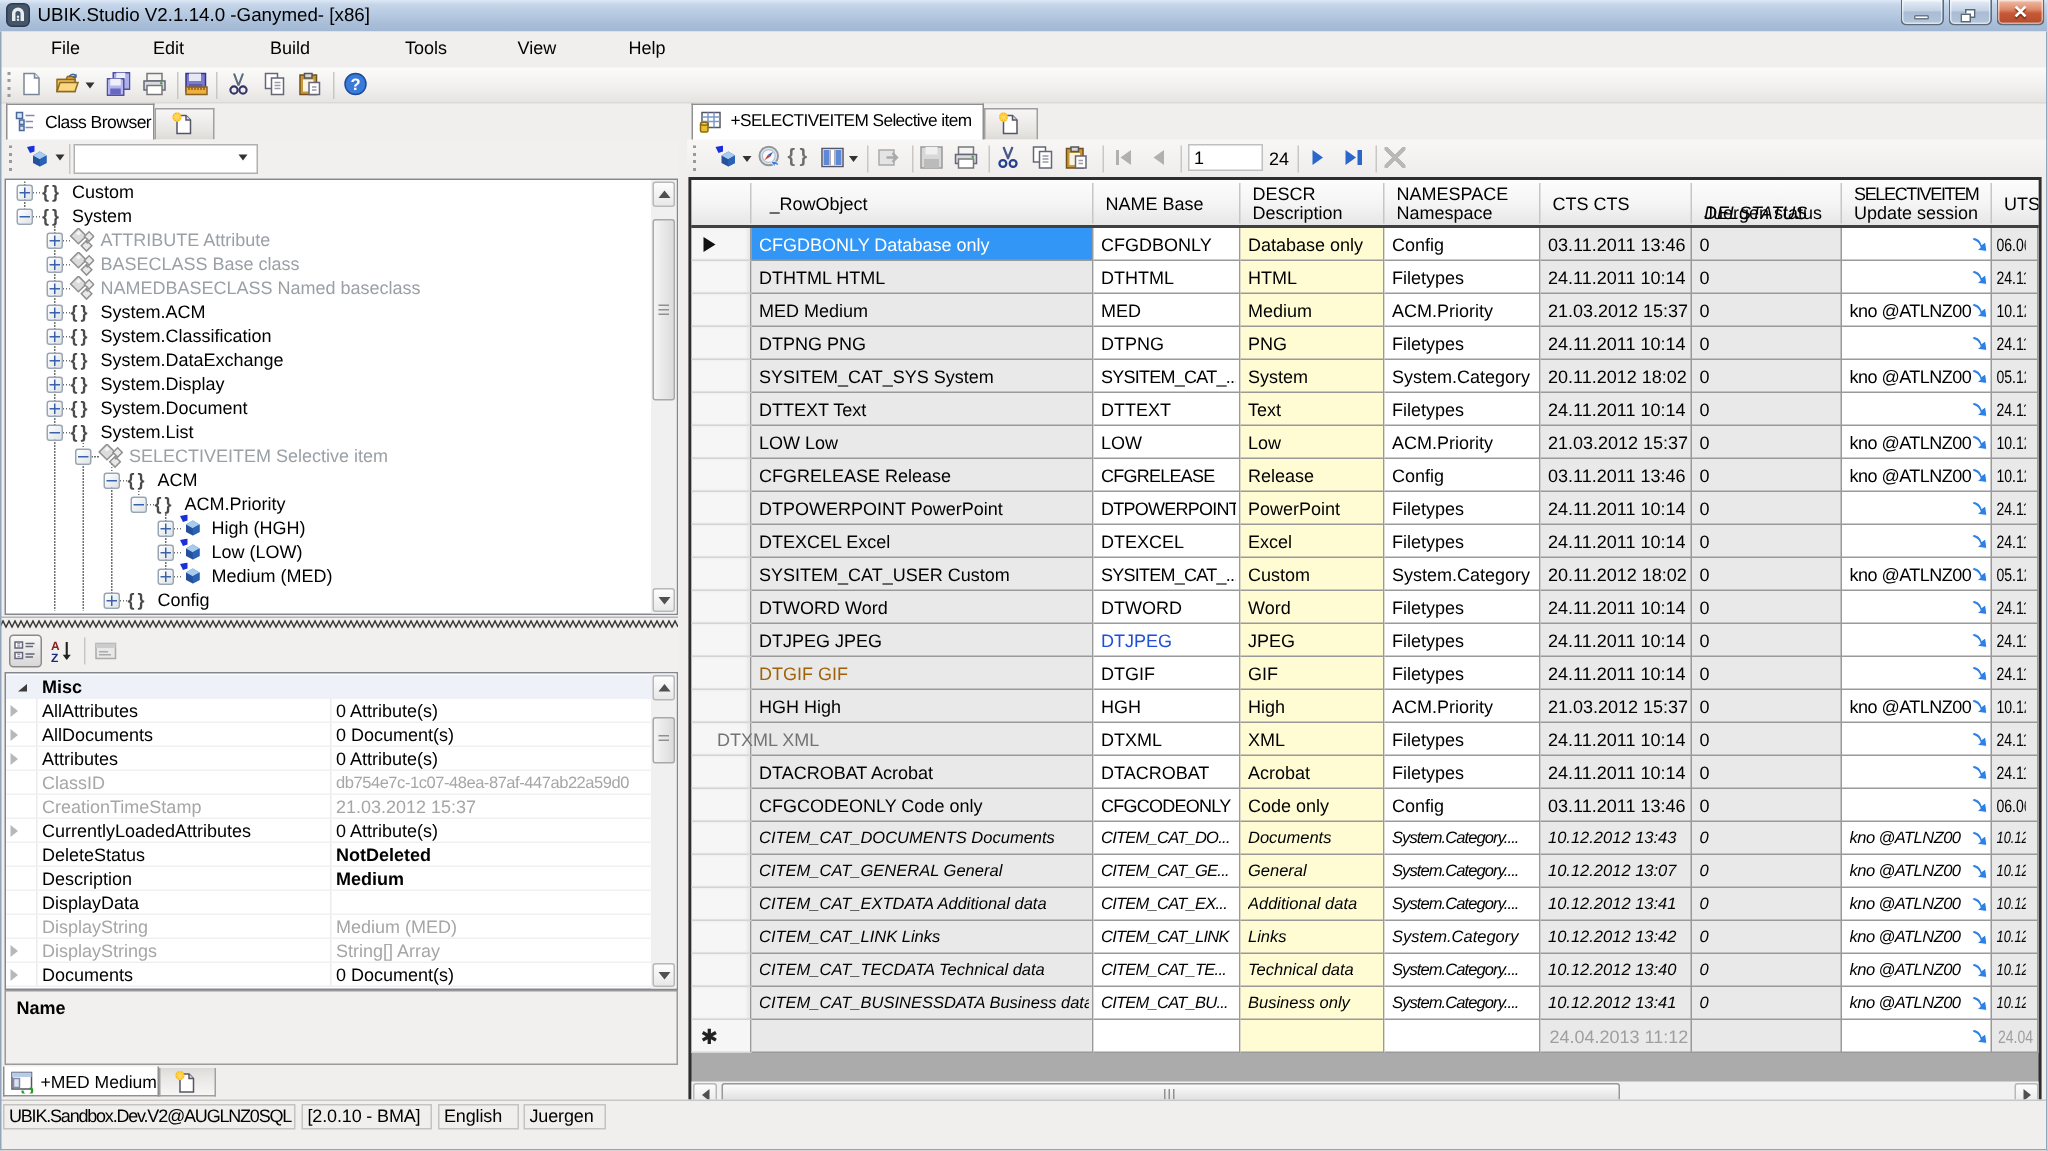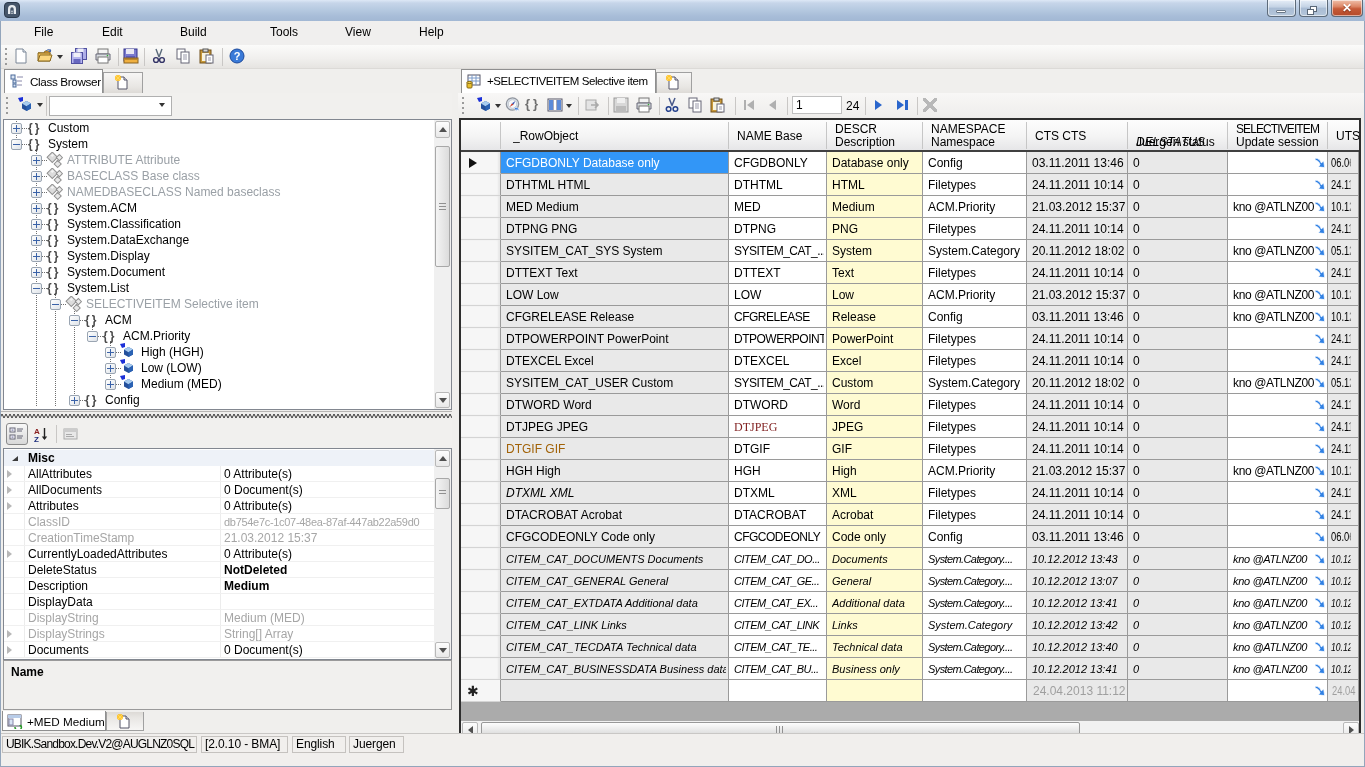--- a/index.html
+++ b/index.html
@@ -9,20 +9,21 @@
 <div id="win">
 <div style="position:absolute;left:0px;top:0px;width:1365px;height:21px;background:linear-gradient(180deg,#dde8f6 0,#c6d5e9 3px,#b5c9e0 10px,#a8bdd8 16px,#a2b8d4 21px);"></div>
 <div style="position:absolute;left:4px;top:2px;width:16px;height:16px;">
       <svg width="16" height="16" viewBox="0 0 16 16" style="">
         <rect x="0.5" y="0.5" width="15" height="15" rx="3.5" fill="#46566a" stroke="#2c3a4c"></rect>
         <path d="M4 12V7a4 4 0 0 1 8 0v5h-2.3V7a1.7 1.7 0 0 0-3.4 0v5z" fill="#e8ecf0"></path>
         <circle cx="8" cy="9.2" r="0.8" fill="#e8ecf0"></circle>
         <circle cx="8" cy="11.2" r="0.8" fill="#e8ecf0"></circle>
       </svg>
     </div>
+<div class="tl" style="position:absolute;left:25px;top:3px;width:600px;height:16px;font-size:12.5px;">UBIK.Studio V2.1.14.0 -Ganymed- [x86]</div>
 <div style="position:absolute;left:1267px;top:0px;width:29px;height:17px;border:1px solid #5d6b7a;box-shadow:inset 0 0 0 1px rgba(255,255,255,.55);border-top:none;border-radius:0 0 4px 4px;background:linear-gradient(180deg,#e6eef8 0,#c3d2e4 45%,#a9bcd4 50%,#b4c6da 100%);"></div>
 <div style="position:absolute;left:1276px;top:10px;width:10px;height:3px;background:#fdfdfd;border:1px solid #6a7888;border-radius:1px;"></div>
 <div style="position:absolute;left:1299px;top:0px;width:29px;height:17px;border:1px solid #5d6b7a;box-shadow:inset 0 0 0 1px rgba(255,255,255,.55);border-top:none;border-radius:0 0 4px 4px;background:linear-gradient(180deg,#e6eef8 0,#c3d2e4 45%,#a9bcd4 50%,#b4c6da 100%);"></div>
 <div style="position:absolute;left:1310px;top:6px;width:7px;height:6px;background:#fdfdfd;border:1px solid #5a6878;"></div>
 <div style="position:absolute;left:1307px;top:9px;width:7px;height:6px;background:#fdfdfd;border:1px solid #5a6878;"></div>
 <div style="position:absolute;left:1331px;top:0px;width:32px;height:17px;border:1px solid #5d6b7a;box-shadow:inset 0 0 0 1px rgba(255,255,255,.55);border-top:none;border-radius:0 0 4px 4px;background:linear-gradient(180deg,#f0c0ab 0,#dd8868 40%,#c55a38 55%,#b44a2a 100%);color:#fff;font-weight:bold;font-size:12px;text-align:center;line-height:16px;text-shadow:0 1px 1px #7a2a12;">✕</div>
 <div style="position:absolute;left:0px;top:21px;width:1365px;height:24px;background:#f0efee;"></div>
 <div class="tl" style="position:absolute;left:34px;top:25px;height:16px;">File</div>
 <div class="tl" style="position:absolute;left:102px;top:25px;height:16px;">Edit</div>
 <div class="tl" style="position:absolute;left:180px;top:25px;height:16px;">Build</div>
@@ -807,21 +808,21 @@
       <svg width="11" height="11" viewBox="0 0 11 11" style="">
         <path d="M1.3 1.1 C4.6 1.5 6.5 3.2 7.2 5.9 L9.7 4.1 L10.6 10.6 L4.1 9.8 L6.1 7.9 C5.4 5.4 4.2 3.8 1.1 3.1 Z" fill="#2f80e4" stroke="#ffffff" stroke-width="0.7"></path>
       </svg>
     </div>
 <div style="position:absolute;left:1328px;top:394px;width:31px;height:22px;background:#e9e9e9;border-right:1px solid #9a9a9a;border-bottom:1px solid #9a9a9a;overflow:hidden;"></div>
 <div class="tl" style="position:absolute;left:1331px;top:398px;width:25px;height:14px;color:#000;overflow:hidden;line-height:14px;transform:scaleX(0.78);transform-origin:0 50%;">24.11</div>
 <div style="position:absolute;left:461px;top:416px;width:40px;height:22px;background:#f6f6f6;border-right:1px solid #9a9a9a;border-bottom:1px solid #d4d4d4;box-shadow:inset -2px 0 2px rgba(0,0,0,.06);"></div>
 <div style="position:absolute;left:501px;top:416px;width:228px;height:22px;background:#e9e9e9;border-right:1px solid #9a9a9a;border-bottom:1px solid #9a9a9a;overflow:hidden;"></div>
 <div class="tl" style="position:absolute;left:506px;top:420px;width:220px;height:14px;color:#000;overflow:hidden;line-height:14px;">DTJPEG JPEG</div>
 <div style="position:absolute;left:729px;top:416px;width:98px;height:22px;background:#ffffff;border-right:1px solid #9a9a9a;border-bottom:1px solid #9a9a9a;overflow:hidden;"></div>
-<div class="tl" style="position:absolute;left:734px;top:420px;width:90px;height:14px;color:#7f1d1d;overflow:hidden;line-height:14px;font-family:Liberation Serif, serif;">DTJPEG</div>
+<div class="tl" style="position:absolute;left:734px;top:420px;width:90px;height:14px;color:#1d4ed8;overflow:hidden;line-height:14px;">DTJPEG</div>
 <div style="position:absolute;left:827px;top:416px;width:96px;height:22px;background:#fffbd2;border-right:1px solid #9a9a9a;border-bottom:1px solid #9a9a9a;overflow:hidden;"></div>
 <div class="tl" style="position:absolute;left:832px;top:420px;width:88px;height:14px;color:#000;overflow:hidden;line-height:14px;">JPEG</div>
 <div style="position:absolute;left:923px;top:416px;width:104px;height:22px;background:#ffffff;border-right:1px solid #9a9a9a;border-bottom:1px solid #9a9a9a;overflow:hidden;"></div>
 <div class="tl" style="position:absolute;left:928px;top:420px;width:96px;height:14px;color:#000;overflow:hidden;line-height:14px;">Filetypes</div>
 <div style="position:absolute;left:1027px;top:416px;width:101px;height:22px;background:#e9e9e9;border-right:1px solid #9a9a9a;border-bottom:1px solid #9a9a9a;overflow:hidden;"></div>
 <div class="tl" style="position:absolute;left:1032px;top:420px;width:93px;height:14px;color:#000;overflow:hidden;line-height:14px;">24.11.2011 10:14</div>
 <div style="position:absolute;left:1128px;top:416px;width:100px;height:22px;background:#e9e9e9;border-right:1px solid #9a9a9a;border-bottom:1px solid #9a9a9a;overflow:hidden;"></div>
 <div class="tl" style="position:absolute;left:1133px;top:420px;width:92px;height:14px;color:#000;overflow:hidden;line-height:14px;">0</div>
 <div style="position:absolute;left:1228px;top:416px;width:100px;height:22px;background:#ffffff;border-right:1px solid #9a9a9a;border-bottom:1px solid #9a9a9a;overflow:hidden;"></div>
 <div style="position:absolute;left:1314px;top:421px;width:11px;height:11px;">
@@ -869,21 +870,21 @@
 <div class="tl" style="position:absolute;left:1233px;top:464px;width:84px;height:14px;color:#000;overflow:hidden;line-height:14px;letter-spacing:-0.35px;">kno @ATLNZ00</div>
 <div style="position:absolute;left:1314px;top:465px;width:11px;height:11px;">
       <svg width="11" height="11" viewBox="0 0 11 11" style="">
         <path d="M1.3 1.1 C4.6 1.5 6.5 3.2 7.2 5.9 L9.7 4.1 L10.6 10.6 L4.1 9.8 L6.1 7.9 C5.4 5.4 4.2 3.8 1.1 3.1 Z" fill="#2f80e4" stroke="#ffffff" stroke-width="0.7"></path>
       </svg>
     </div>
 <div style="position:absolute;left:1328px;top:460px;width:31px;height:22px;background:#e9e9e9;border-right:1px solid #9a9a9a;border-bottom:1px solid #9a9a9a;overflow:hidden;"></div>
 <div class="tl" style="position:absolute;left:1331px;top:464px;width:25px;height:14px;color:#000;overflow:hidden;line-height:14px;transform:scaleX(0.78);transform-origin:0 50%;">10.12</div>
 <div style="position:absolute;left:461px;top:482px;width:40px;height:22px;background:#f6f6f6;border-right:1px solid #9a9a9a;border-bottom:1px solid #d4d4d4;box-shadow:inset -2px 0 2px rgba(0,0,0,.06);"></div>
 <div style="position:absolute;left:501px;top:482px;width:228px;height:22px;background:#e9e9e9;border-right:1px solid #9a9a9a;border-bottom:1px solid #9a9a9a;overflow:hidden;"></div>
-<div class="tl" style="position:absolute;left:506px;top:486px;width:220px;height:14px;color:#000000;overflow:hidden;line-height:14px;font-style:italic;">DTXML XML</div>
+<div class="tl" style="position:absolute;left:478px;top:486px;width:220px;height:14px;color:#737373;overflow:hidden;line-height:14px;">DTXML XML</div>
 <div style="position:absolute;left:729px;top:482px;width:98px;height:22px;background:#ffffff;border-right:1px solid #9a9a9a;border-bottom:1px solid #9a9a9a;overflow:hidden;"></div>
 <div class="tl" style="position:absolute;left:734px;top:486px;width:90px;height:14px;color:#000;overflow:hidden;line-height:14px;">DTXML</div>
 <div style="position:absolute;left:827px;top:482px;width:96px;height:22px;background:#fffbd2;border-right:1px solid #9a9a9a;border-bottom:1px solid #9a9a9a;overflow:hidden;"></div>
 <div class="tl" style="position:absolute;left:832px;top:486px;width:88px;height:14px;color:#000;overflow:hidden;line-height:14px;">XML</div>
 <div style="position:absolute;left:923px;top:482px;width:104px;height:22px;background:#ffffff;border-right:1px solid #9a9a9a;border-bottom:1px solid #9a9a9a;overflow:hidden;"></div>
 <div class="tl" style="position:absolute;left:928px;top:486px;width:96px;height:14px;color:#000;overflow:hidden;line-height:14px;">Filetypes</div>
 <div style="position:absolute;left:1027px;top:482px;width:101px;height:22px;background:#e9e9e9;border-right:1px solid #9a9a9a;border-bottom:1px solid #9a9a9a;overflow:hidden;"></div>
 <div class="tl" style="position:absolute;left:1032px;top:486px;width:93px;height:14px;color:#000;overflow:hidden;line-height:14px;">24.11.2011 10:14</div>
 <div style="position:absolute;left:1128px;top:482px;width:100px;height:22px;background:#e9e9e9;border-right:1px solid #9a9a9a;border-bottom:1px solid #9a9a9a;overflow:hidden;"></div>
 <div class="tl" style="position:absolute;left:1133px;top:486px;width:92px;height:14px;color:#000;overflow:hidden;line-height:14px;">0</div>

